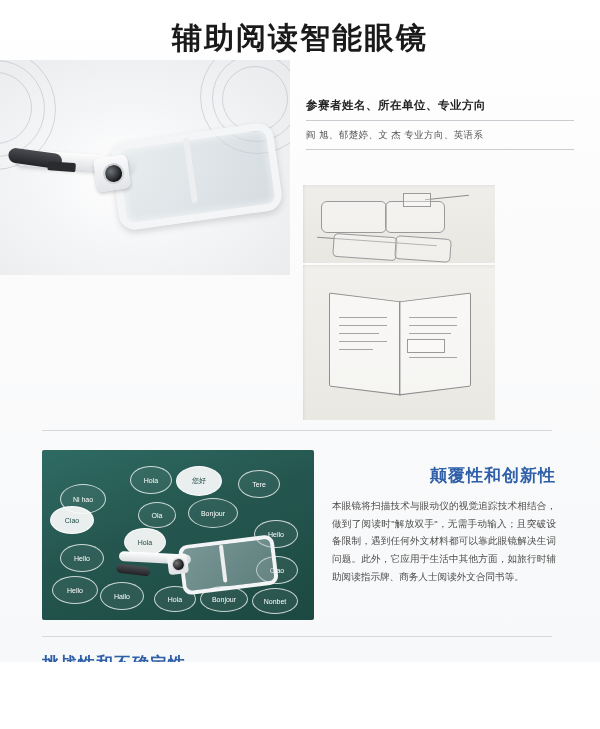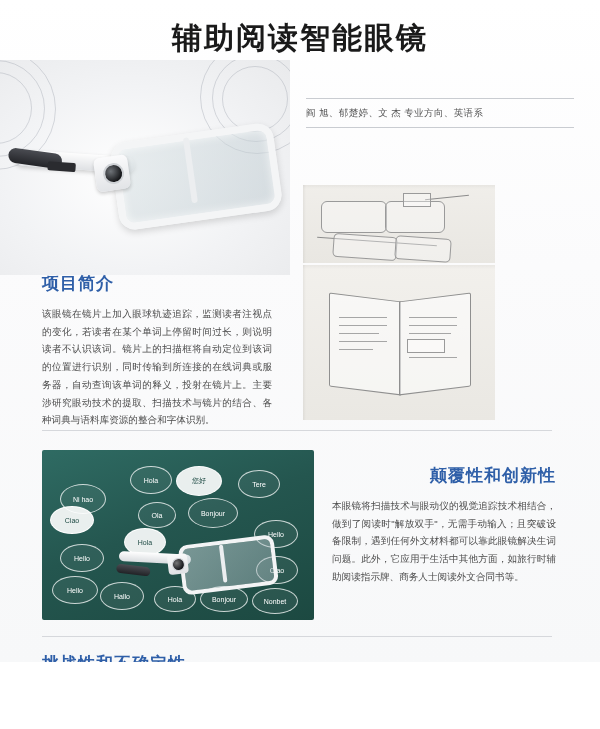--- a/index.html
+++ b/index.html
@@ -356,20 +356,21 @@
       <div class="temple-tip"></div>
       <div class="frontframe"></div>
       <div class="lens-div"></div>
       <div class="module"></div>
       <div class="camera"></div>
       <div class="btn-strip"></div>
     </div>
   </div>
 
   <div class="participants">
+    <div class="participants-title">参赛者姓名、所在单位、专业方向</div>
     <div class="rule"></div>
     <div class="participants-names">阎 旭、郁楚婷、文 杰  专业方向、英语系</div>
     <div class="rule"></div>
   </div>
 
   <div class="sketch1">
     <div class="sk-paper-fold"></div>
     <div class="sk-box" style="left:18px; top:16px; width:64px; height:30px; border-radius:6px;"></div>
     <div class="sk-box" style="left:82px; top:16px; width:58px; height:30px; border-radius:6px;"></div>
     <div class="sk-line" style="left:122px; top:12px; width:44px; height:1px; transform:rotate(-6deg);"></div>
@@ -390,24 +391,20 @@
       <div class="book-text" style="left:10px; top:46px; width:48px;"></div>
       <div class="book-text" style="left:10px; top:54px; width:34px;"></div>
       <div class="book-text" style="left:80px; top:22px; width:48px;"></div>
       <div class="book-text" style="left:80px; top:30px; width:48px;"></div>
       <div class="book-text" style="left:80px; top:38px; width:42px;"></div>
       <div class="sk-box" style="left:78px; top:44px; width:36px; height:12px;"></div>
       <div class="book-text" style="left:80px; top:62px; width:48px;"></div>
     </div>
   </div>
 
-  <div class="sec-intro">
-    <div class="sec-head">项目简介</div>
-    <div class="sec-body">该眼镜在镜片上加入眼球轨迹追踪，监测读者注视点的变化，若读者在某个单词上停留时间过长，则说明读者不认识该词。镜片上的扫描框将自动定位到该词的位置进行识别，同时传输到所连接的在线词典或服务器，自动查询该单词的释义，投射在镜片上。主要涉研究眼动技术的提取、扫描技术与镜片的结合、各种词典与语料库资源的整合和字体识别。</div>
-  </div>
 
   <div class="divider div1"></div>
 
   <div class="chalk">
     <div class="bubble" style="left:18px; top:34px; width:44px; height:28px;">Ni hao</div>
     <div class="bubble" style="left:88px; top:16px; width:40px; height:26px;">Hola</div>
     <div class="bubble solid" style="left:134px; top:16px; width:44px; height:28px;">您好</div>
     <div class="bubble" style="left:196px; top:20px; width:40px; height:26px;">Tere</div>
     <div class="bubble solid" style="left:8px; top:56px; width:42px; height:26px;">Ciao</div>
     <div class="bubble" style="left:96px; top:52px; width:36px; height:24px;">Ola</div>

